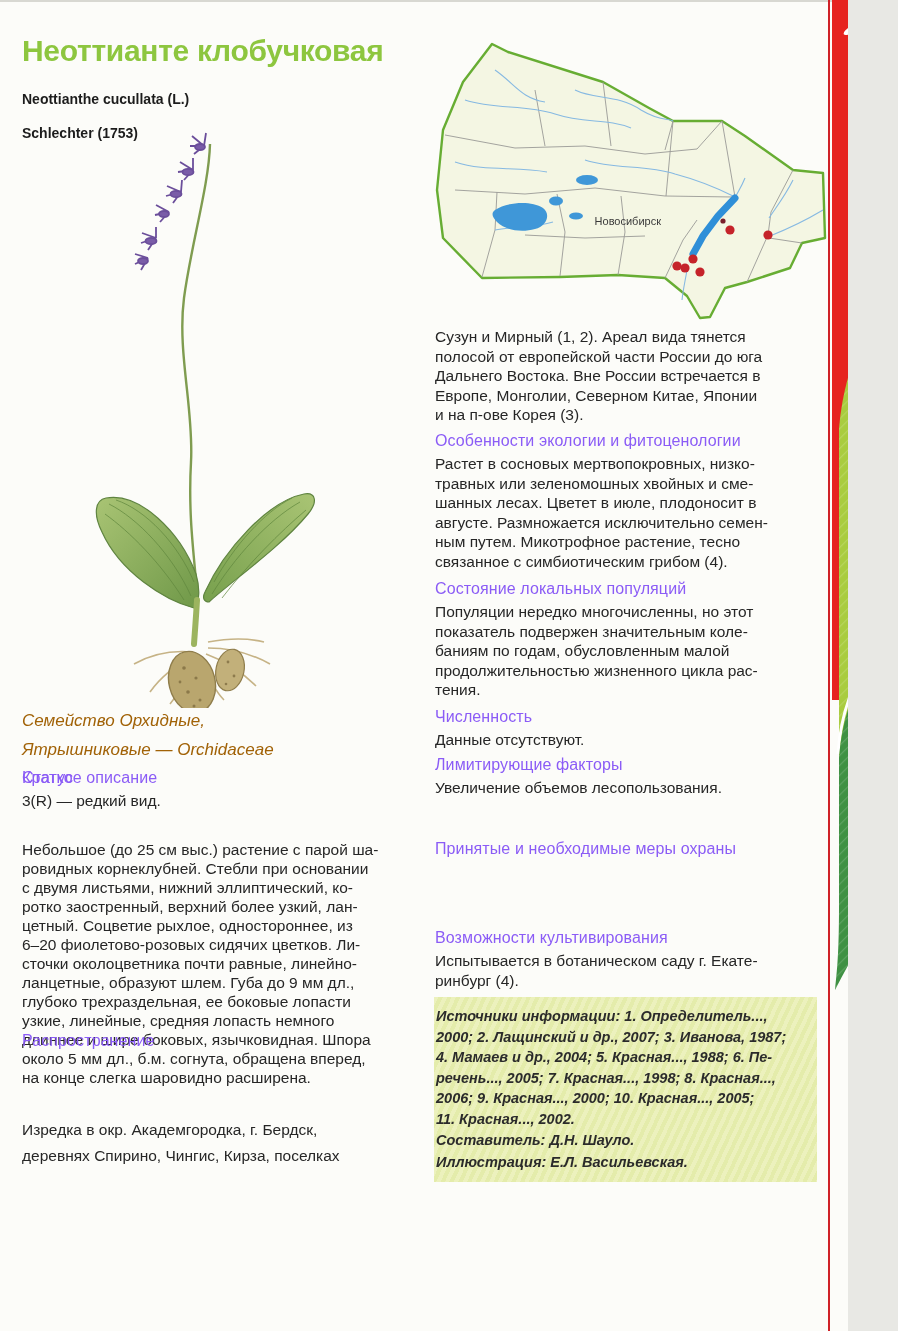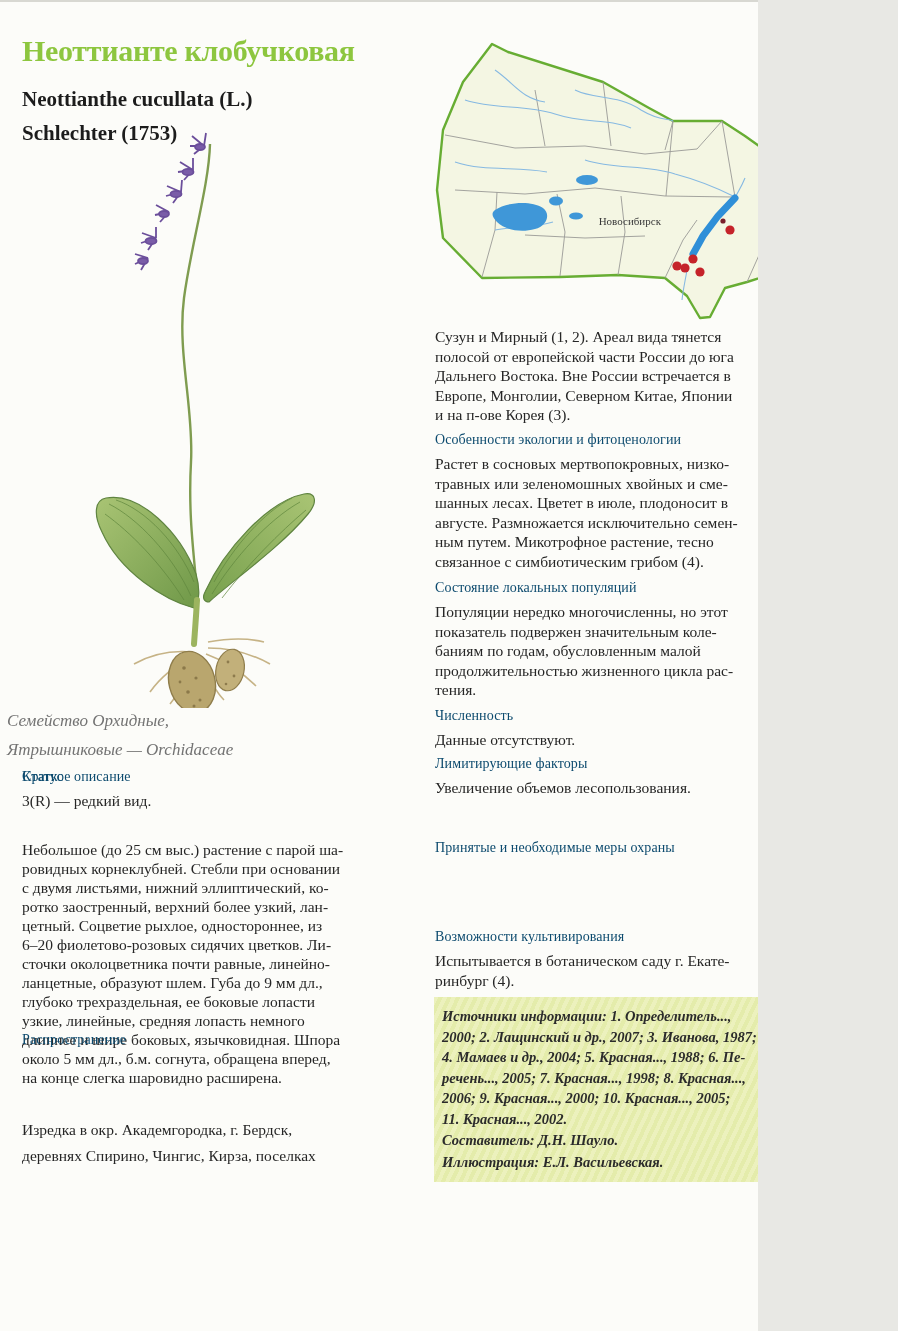--- a/index.html
+++ b/index.html
@@ -1,56 +1,56 @@
 <!DOCTYPE html>
 <html><head>
 <meta charset="utf-8">
 <style>
   html,body{margin:0;padding:0;background:#e8e8e4;}
   .page{
     position:relative;
-    width:758px;height:1331px;
+    width:848px;height:1331px;
     background:#fcfcf9;
     overflow:hidden;
-    font-family:Liberation Serif, serif;
+    font-family:Liberation Sans, sans-serif;
     color:#262626;
     box-shadow:inset 0 2px 0 #d8d8d2;
   }
   .abs{position:absolute;}
   
   .title{
     left:22px;top:34px;width:420px;
     font-size:30px;font-weight:bold;color:#8dc63f;letter-spacing:-0.3px;
   }
   .latin{
     left:22px;top:82px;width:420px;
-    font-size:21px;font-weight:bold;color:#1c1c1c;line-height:34px;
+    font-size:14px;font-weight:bold;color:#1c1c1c;line-height:34px;
     white-space:pre-line;
   }
   .family{
-    left:7px;top:706px;width:420px;
-    font-size:17px;font-style:italic;color:#737373;line-height:29px;
+    left:22px;top:706px;width:420px;
+    font-size:17px;font-style:italic;color:#a16207;line-height:29px;
     white-space:pre-line;
   }
   .h-green{
-    font-size:14px;color:#0c4a6e;letter-spacing:0.1px;
+    font-size:16px;color:#8b5cf6;letter-spacing:0.1px;
     width:410px;
   }
   .body-text{
     font-size:15.5px;line-height:19.5px;color:#262626;
     white-space:pre-line;width:410px;
   }
   .leftcol{left:22px;}
   .rightcol{left:435px;}
   .rightcol.h-green,.rightcol.body-text{width:393px;}
   
   .sources{
     left:434px;top:997px;width:369px;
     background:repeating-linear-gradient(115deg,#ecf1bd 0px,#ecf1bd 4px,#e4ecab 4px,#e4ecab 8px);
-    padding:9px 12px 10px 8px;
+    padding:9px 12px 10px 2px;
     font-size:14.5px;line-height:20.5px;
     font-style:italic;font-weight:bold;color:#2b2b2b;
   }
   .sources .flow{white-space:pre-line;}
   .sources .line{margin-top:1px;}
   
   .red-hairline{left:828px;top:0;width:2px;height:1331px;background:#cf2127;}
   .band-svg{left:832px;top:0;}
   .vlabel{
     color:#ffffff;font-weight:bold;white-space:nowrap;

